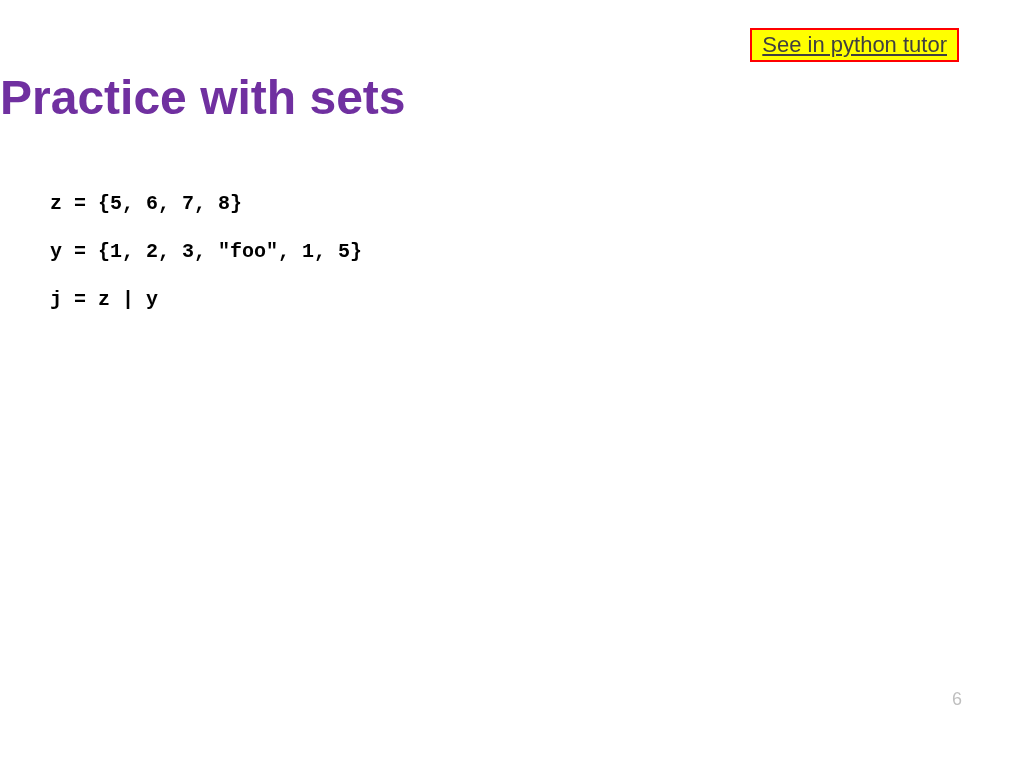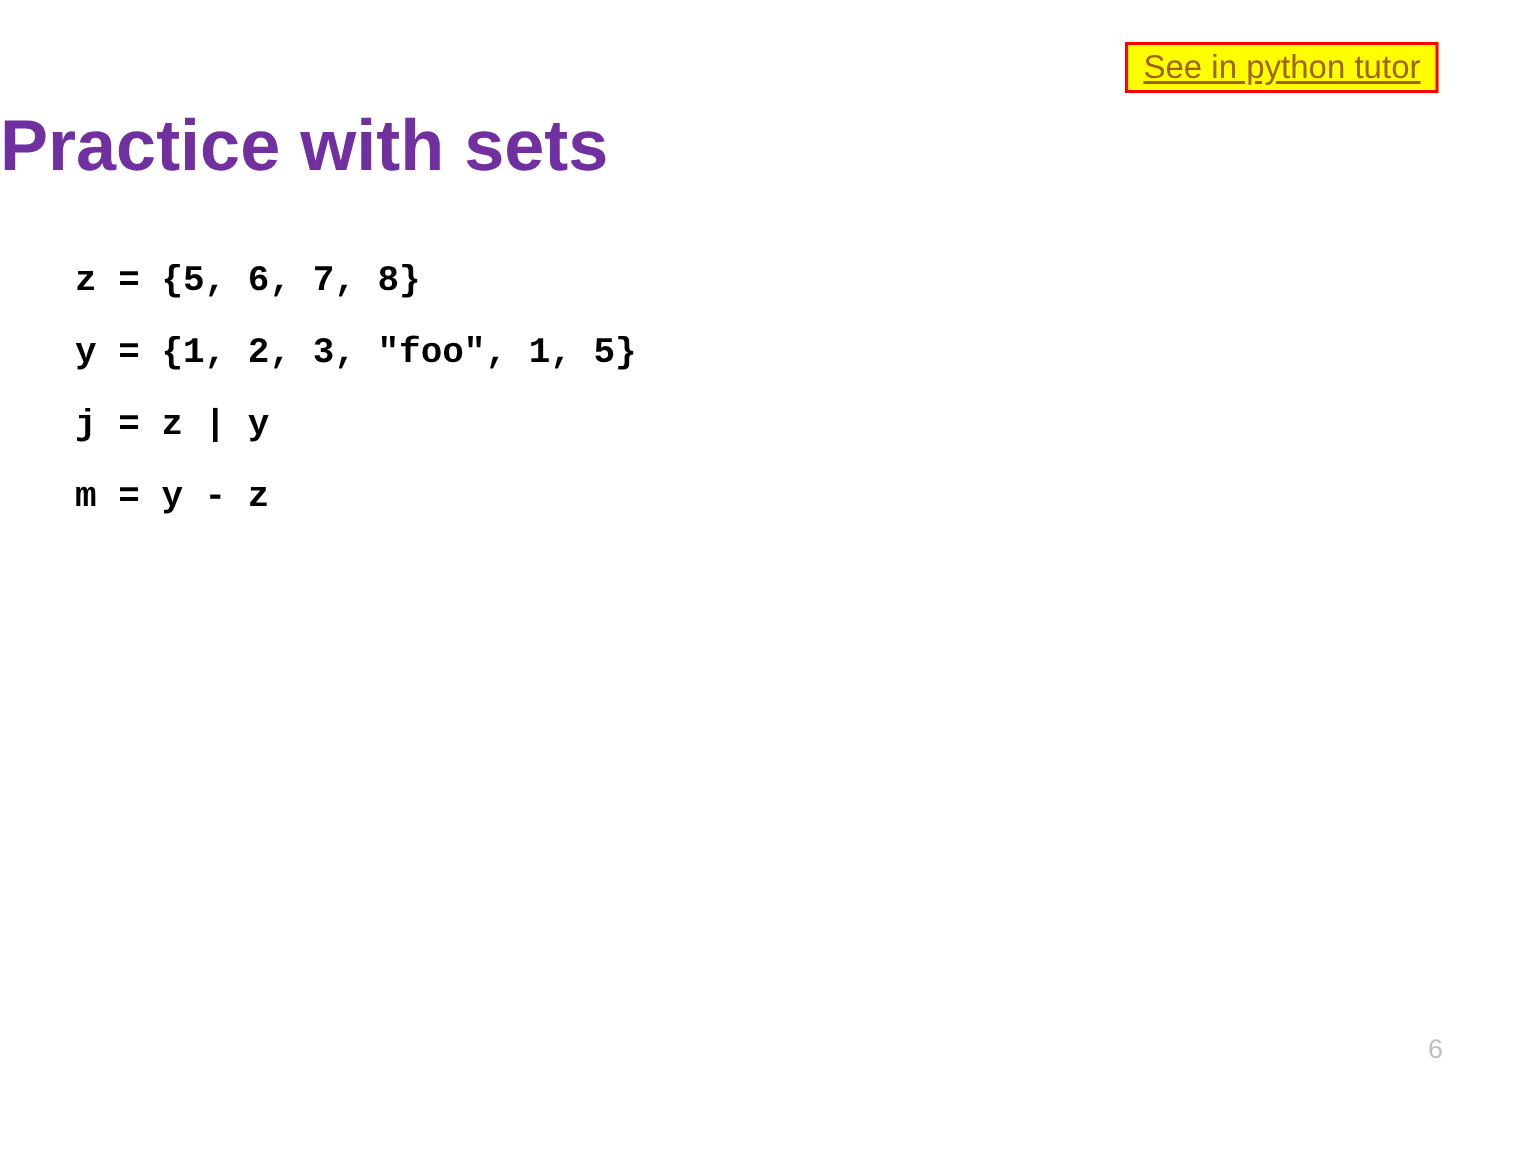--- a/index.html
+++ b/index.html
@@ -16,43 +16,43 @@
     }
     .link-box {
       position: absolute;
       top: 28px;
       right: 65px;
       background: #ffff00;
       border: 2px solid #ff0000;
       padding: 2px 10px;
     }
     .link-box a {
-      color: #a16207;
+      color: #404040;
       text-decoration: underline;
       font-size: 22px;
       font-family: Arial, sans-serif;
     }
     .title {
       position: absolute;
       top: 70px;
       left: 0;
       width: 100%;
       text-align: left;
       color: #7030a0;
       font-size: 48px;
       font-weight: bold;
       font-family: Arial, sans-serif;
     }
     .code-block {
       position: absolute;
-      top: 164px;
+      top: 180px;
       left: 50px;
       font-family: 'Courier New', Courier, monospace;
       font-weight: bold;
-      font-size: 24px;
+      font-size: 20px;
       color: #000000;
     }
     .code-line {
       line-height: 48px;
       white-space: pre;
     }
     .page-number {
       position: absolute;
       bottom: 58px;
       right: 62px;
@@ -67,16 +67,15 @@
 <div class="link-box">
   <a href="#">See in python tutor</a>
 </div>
 
 <h1 class="title">Practice with sets</h1>
 
 <div class="code-block">
   <div class="code-line">z = {5, 6, 7, 8}</div>
   <div class="code-line">y = {1, 2, 3, "foo", 1, 5}</div>
   <div class="code-line">j = z | y</div>
-  <div class="code-line">m = y - z</div>
 </div>
 
 <div class="page-number">6</div>
 
 </body></html>

